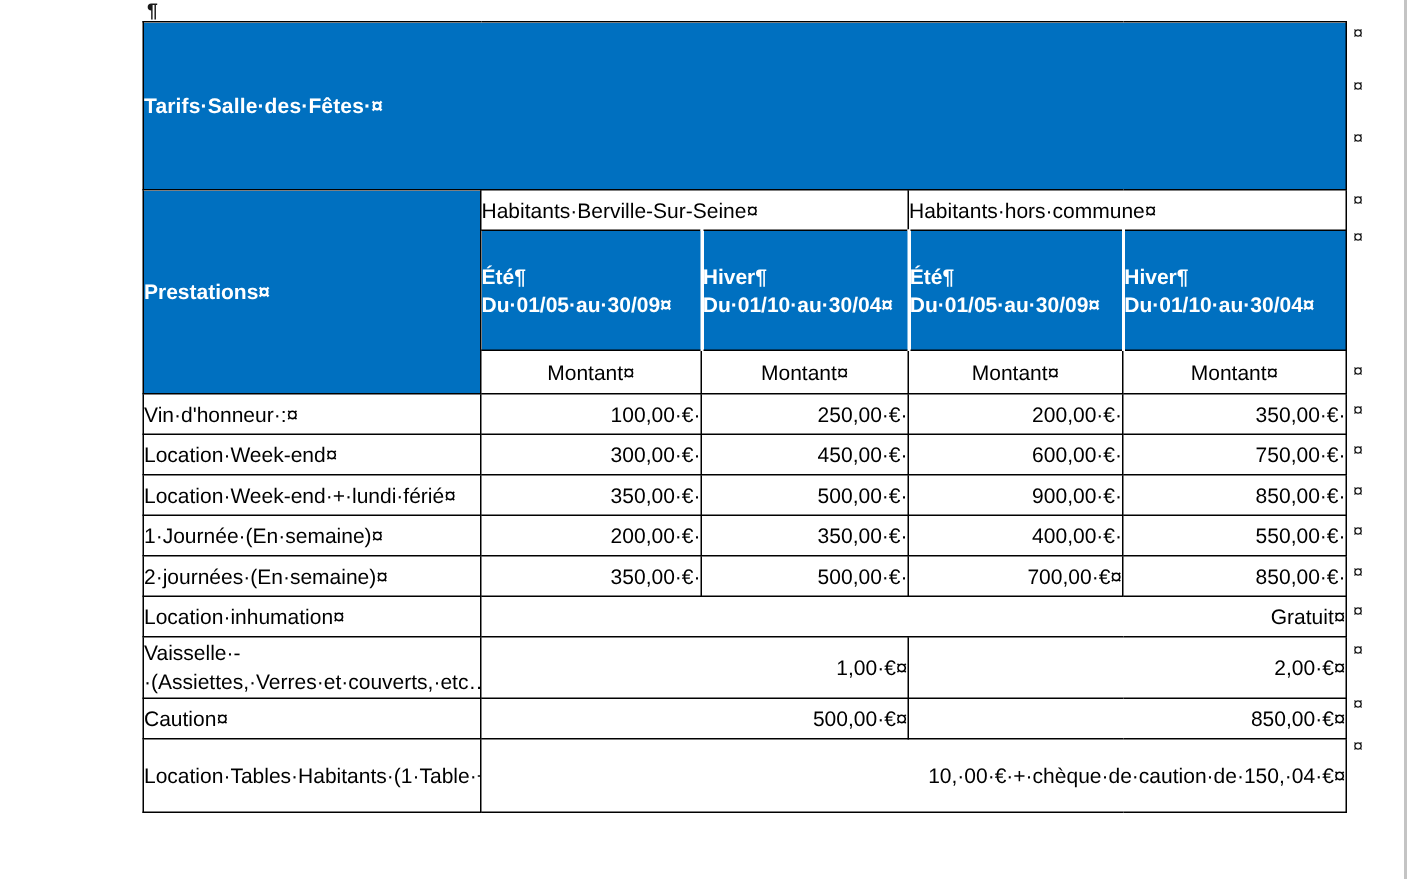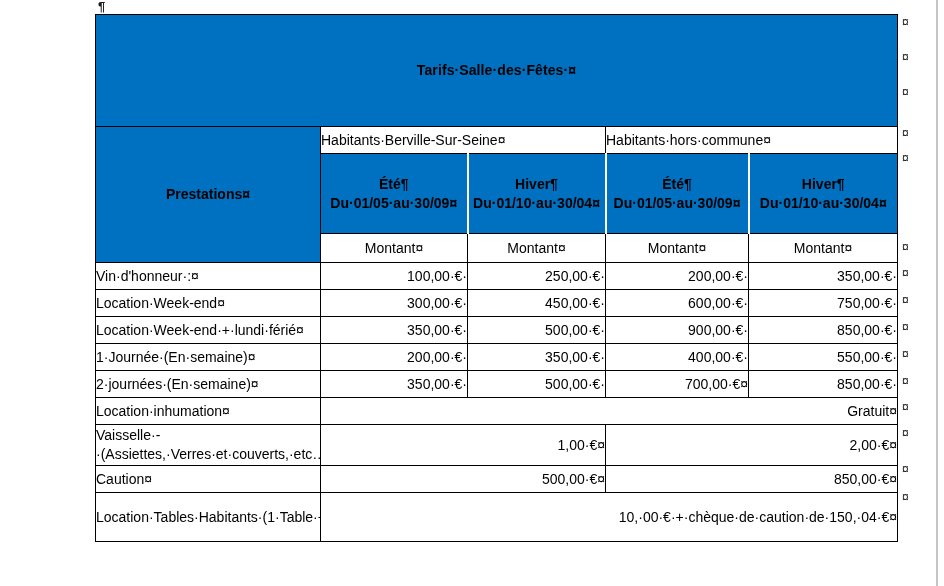--- a/index.html
+++ b/index.html
@@ -14,21 +14,21 @@
     position:absolute; left:936px; top:0; width:2px; height:586px; background:#c4c4c4;
   }
   table.tarifs {
     position:absolute; left:95px; top:14px; width:802px;
     border-collapse:collapse; table-layout:fixed;
   }
   table.tarifs td {
     border:1.5px solid #000; padding:0; vertical-align:middle;
     font-size:14px; line-height:19px; overflow:hidden;
   }
-  .blue { background:#0070C0; color:#000000; font-weight:bold; text-align:center; }
+  .blue { background:#0070C0; color:#ffffff; font-weight:bold; }
   .title-cell { font-size:14px; letter-spacing:0.1px; }
   .group-cell { font-size:14px; }
   .season-cell { font-size:13.5px; line-height:19px; }
   tr.season-row td + td { border-left:2.5px solid #fff; }
   .montant-cell { text-align:center;margin-top:37px; }
   .lbl { text-align:left; padding:1px 4px; }
   .val { text-align:right; padding-right:3px;margin-top:24px; }
   .ctr { text-align:right; }
   tr.h112 { height:112px; }
   tr.h27  { height:27px; }

